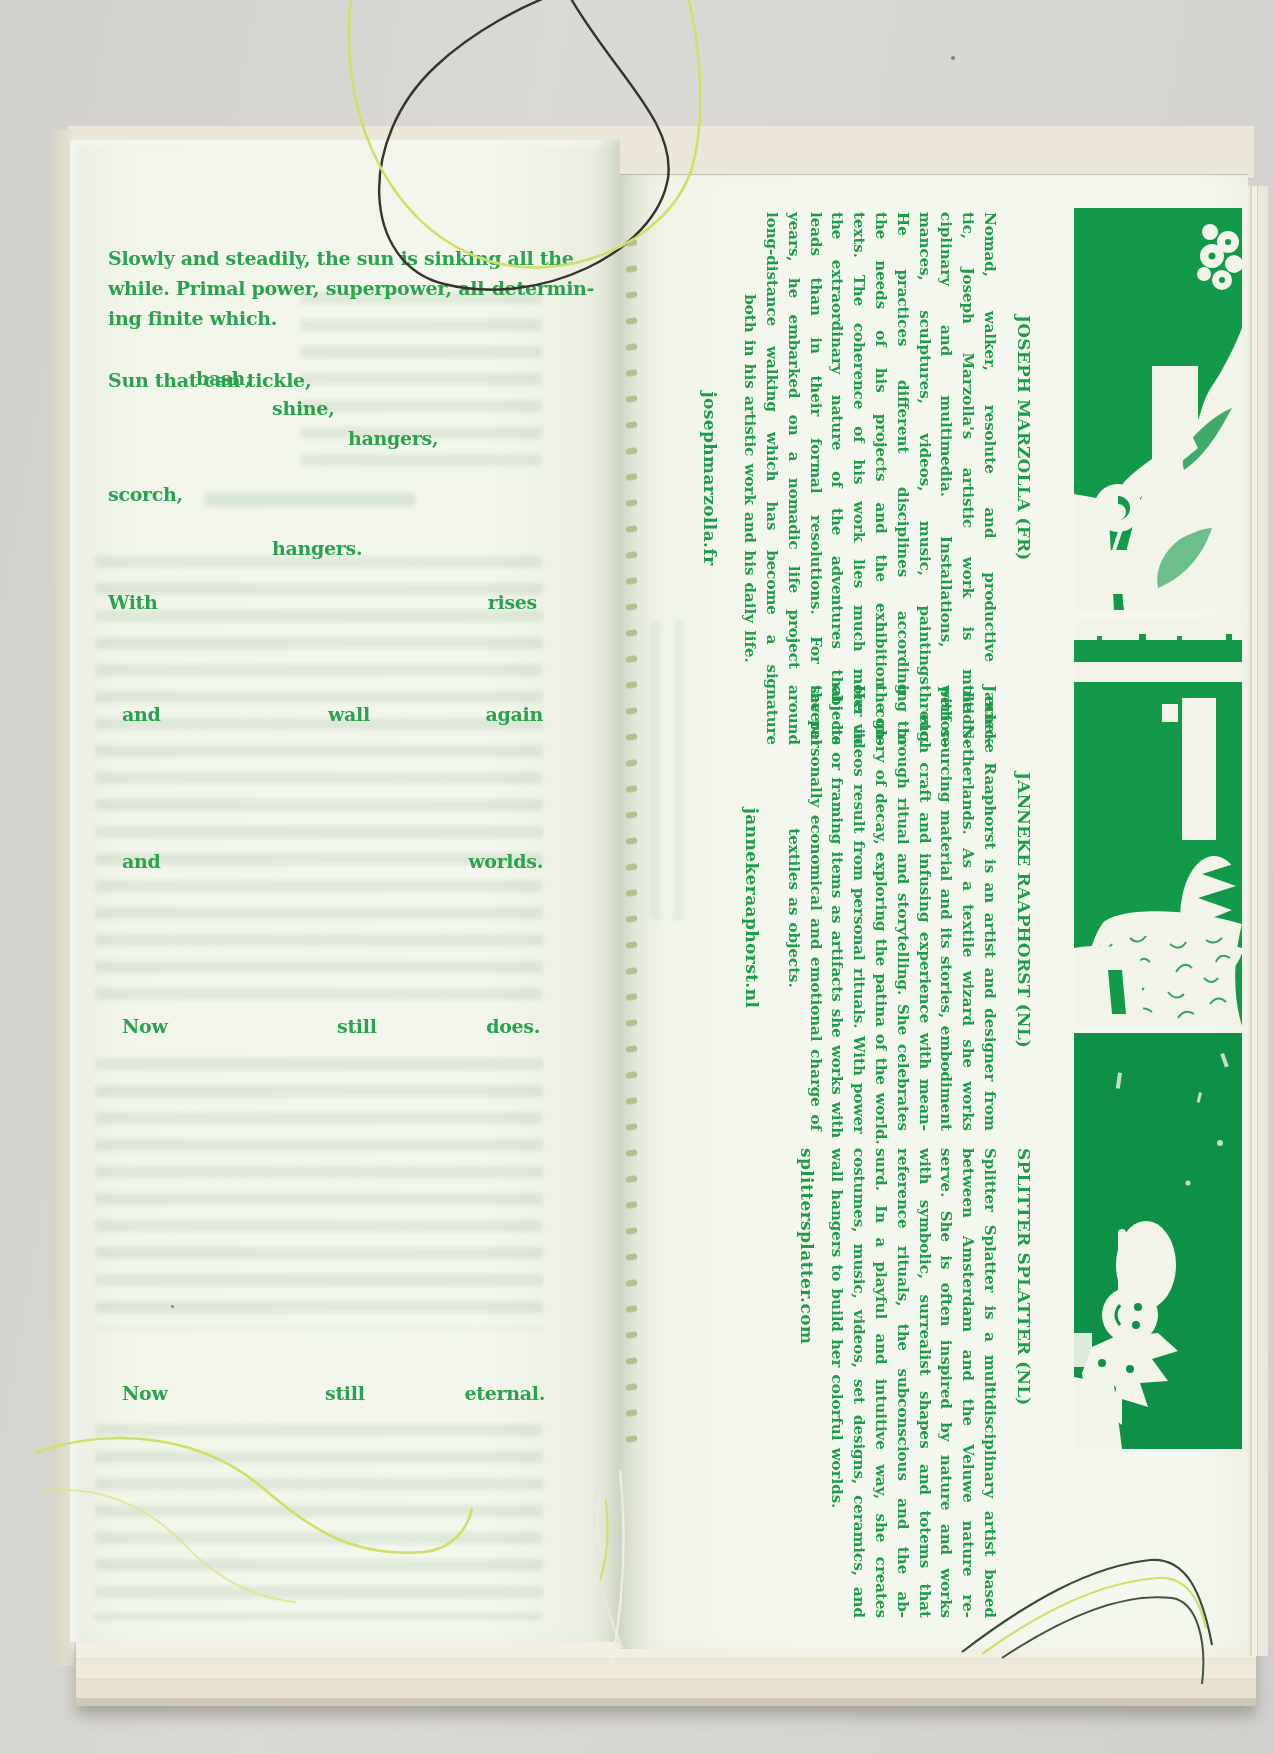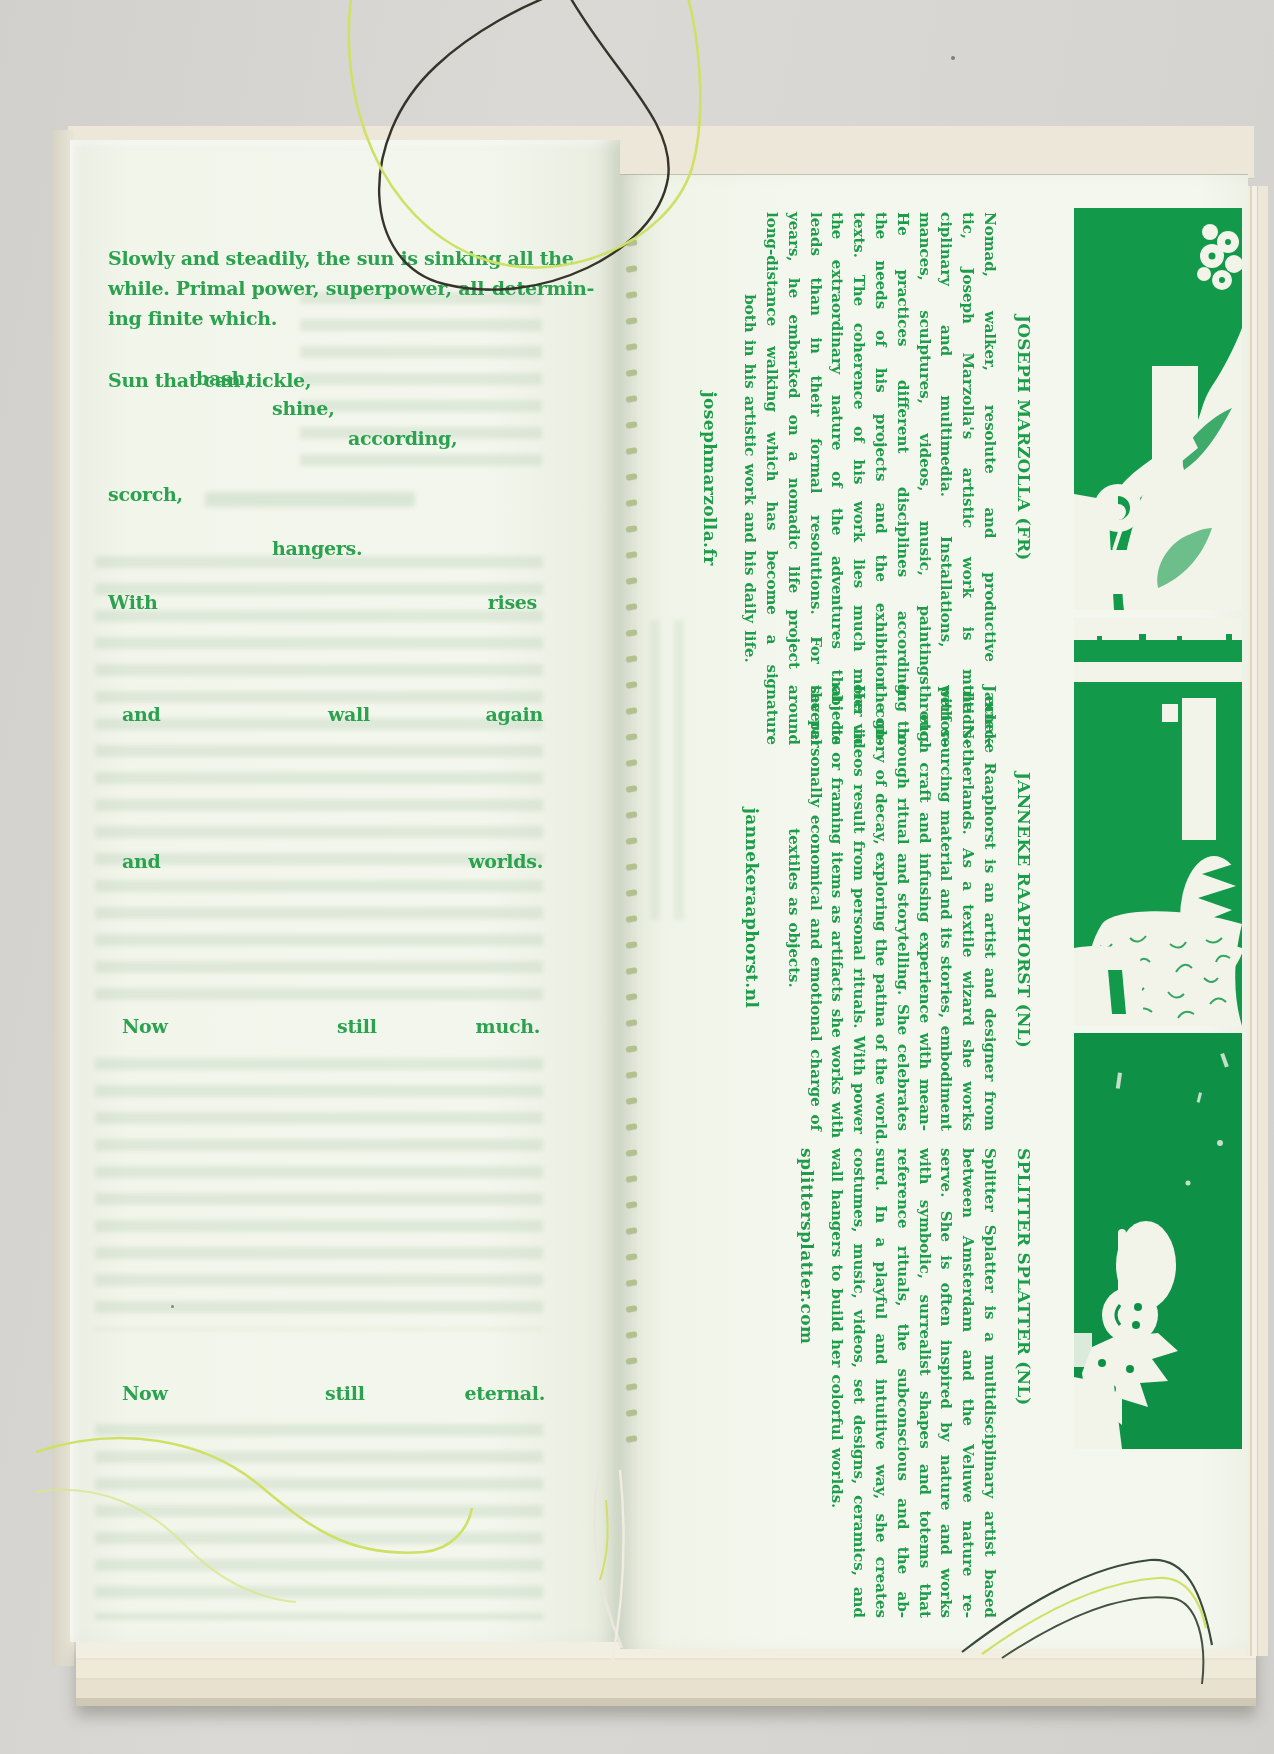--- a/index.html
+++ b/index.html
@@ -118,33 +118,33 @@
       <i style="top: 1436px;"></i>
     </div>
 
   <div class="poem-layer">
       <div class="poem-line just" style="top: 246px; left: 108px; width: 430px;">Slowly and steadily, the sun is sinking all the</div>
       <div class="poem-line just" style="top: 276px; left: 108px; width: 430px;">while. Primal power, superpower, all-determin-</div>
       <div class="poem-line" style="top: 306px; left: 108px;">ing finite which.</div>
       <div class="poem-line" style="top: 336px; left: 108px; margin-top: 32px;">Sun that can tickle,</div>
       <div class="poem-line" style="top: 366px; left: 196px;">bash,</div>
       <div class="poem-line" style="top: 396px; left: 272px;">shine,</div>
-      <div class="poem-line" style="top: 426px; left: 348px;">according,</div>
+      <div class="poem-line" style="top: 426px; left: 348px;">hangers,</div>
       <div class="poem-line" style="top: 482px; left: 108px;">scorch,</div>
       <div class="poem-line" style="top: 536px; left: 272px;">hangers.</div>
       <div class="poem-word" style="top: 590px; left: 108px;">With</div>
       <div class="poem-word" style="top: 590px; right: 737px;">rises</div>
       <div class="poem-word" style="top: 702px; left: 122px;">and</div>
       <div class="poem-word" style="top: 702px; left: 328px;">wall</div>
       <div class="poem-word" style="top: 702px; right: 731px;">again</div>
       <div class="poem-word" style="top: 849px; left: 122px;">and</div>
       <div class="poem-word" style="top: 849px; right: 731px;">worlds.</div>
       <div class="poem-word" style="top: 1014px; left: 122px;">Now</div>
       <div class="poem-word" style="top: 1014px; left: 337px;">still</div>
-      <div class="poem-word" style="top: 1014px; right: 734px;">much.</div>
+      <div class="poem-word" style="top: 1014px; right: 734px;">does.</div>
       <div class="poem-word" style="top: 1381px; left: 122px;">Now</div>
       <div class="poem-word" style="top: 1381px; left: 325px;">still</div>
       <div class="poem-word" style="top: 1381px; right: 729px;">eternal.</div>
     </div>
 
   <div class="artist" id="artist-0" style="left:1244px;top:205px;width:540px;height:554px;">
     <svg class="pic" style="left:3px;top:2px;" width="402" height="168" viewBox="0 0 402 168">
       <rect width="402" height="168" fill="#12994a"></rect>
 
       <rect x="158" y="44" width="244" height="46" fill="#f2f4ea"></rect>

